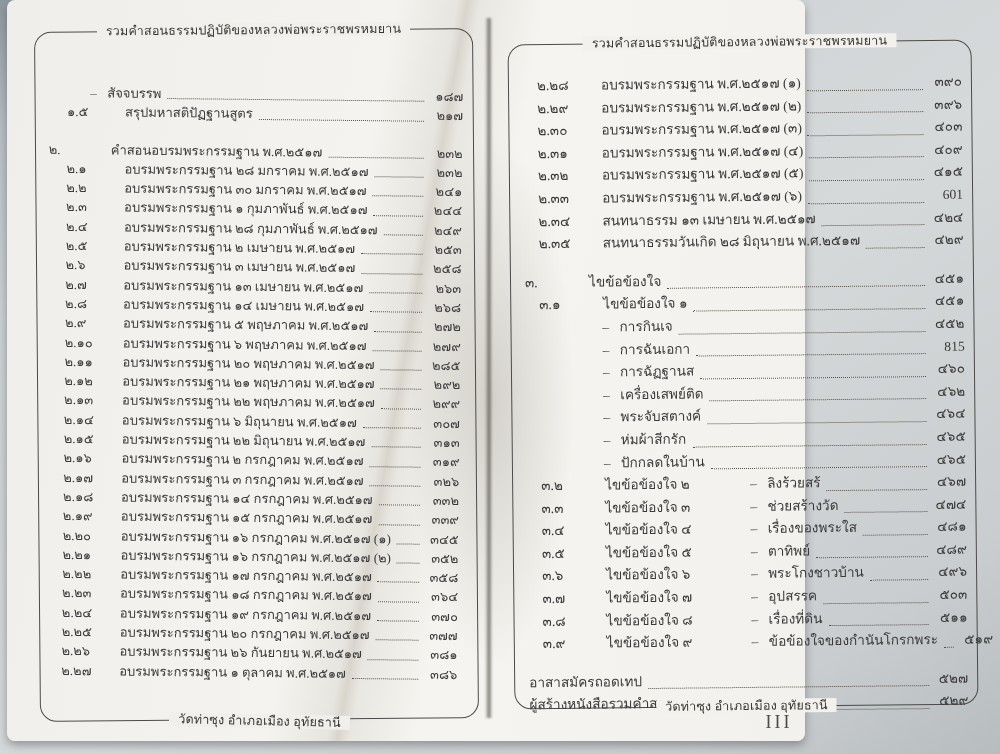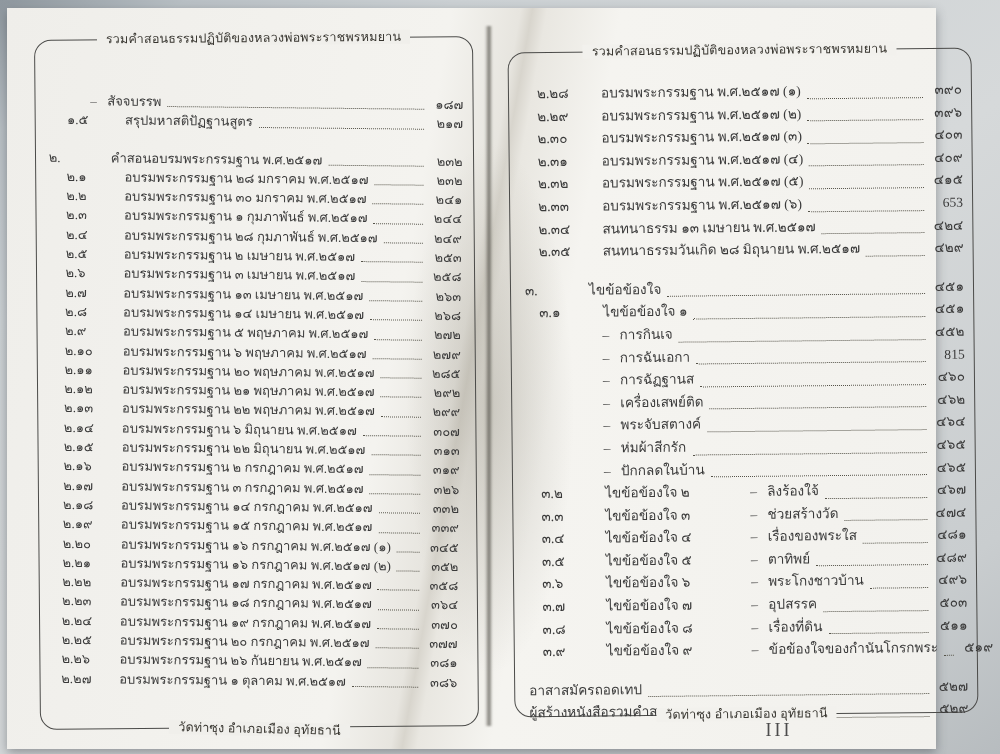--- a/index.html
+++ b/index.html
@@ -3,21 +3,21 @@
 <meta charset="utf-8">
 <style>
   html,body{margin:0;padding:0;}
   body{
     width:1000px;height:754px;overflow:hidden;position:relative;
     background:linear-gradient(145deg,#8e979e 0%,#b9c0c5 9%,#ccd1d4 22%,#d6d9da 55%,#c9cdcf 85%,#b7bcbf 100%);
     font-family:"Liberation Serif","DejaVu Serif",serif;
     color:#3a3a3a;
   }
   .spread{
-    position:absolute;left:7px;top:8px;width:929px;height:741px;border-radius:0;
+    position:absolute;left:7px;top:0;width:798px;height:741px;border-radius:8px;
     background:
       radial-gradient(ellipse 120px 380px at 483px 54%, rgba(120,115,100,.28), rgba(0,0,0,0) 70%),
       linear-gradient(100deg,#efeeea 0%,#f4f3ef 42%,#e7e5df 48.5%,#d8d5cd 49.6%,#e9e7e1 51%,#f5f4f0 58%,#f2f1ed 100%);
     box-shadow:0 4px 10px rgba(60,65,70,.45);
   }
   .gutter{
     position:absolute;left:478px;top:18px;width:7px;height:700px;
     background:linear-gradient(90deg,rgba(90,85,75,0) 0%,rgba(80,76,68,.55) 45%,rgba(60,58,52,.65) 60%,rgba(90,85,75,.08) 100%);
     filter:blur(1px);
   }
@@ -293,21 +293,21 @@
         <div class="trow lvl1">
           <span class="num">๒.๓๒</span>
           <span class="title">อบรมพระกรรมฐาน พ.ศ.๒๕๑๗ (๕)</span>
           <span class="leader"></span>
           <span class="pg">๔๑๕</span>
         </div>
         <div class="trow lvl1">
           <span class="num">๒.๓๓</span>
           <span class="title">อบรมพระกรรมฐาน พ.ศ.๒๕๑๗ (๖)</span>
           <span class="leader"></span>
-          <span class="pg">653</span>
+          <span class="pg">601</span>
         </div>
         <div class="trow lvl1">
           <span class="num">๒.๓๔</span>
           <span class="title">สนทนาธรรม ๑๓ เมษายน พ.ศ.๒๕๑๗</span>
           <span class="leader"></span>
           <span class="pg">๔๒๔</span>
         </div>
         <div class="trow lvl1">
           <span class="num">๒.๓๕</span>
           <span class="title">สนทนาธรรมวันเกิด ๒๘ มิถุนายน พ.ศ.๒๕๑๗</span>
@@ -365,21 +365,21 @@
         <div class="trow lvl2">
           <span class="dash">–</span>
           <span class="title">ปักกลดในบ้าน</span>
           <span class="leader"></span>
           <span class="pg">๔๖๕</span>
         </div>
         <div class="trow lvl1">
           <span class="num">๓.๒</span>
           <span class="title tfix">ไขข้อข้องใจ ๒</span>
           <span class="dash">–</span>
-          <span class="mid">ลิงร้องใจ้</span>
+          <span class="mid">ลิงร้วยสร้</span>
           <span class="leader"></span>
           <span class="pg">๔๖๗</span>
         </div>
         <div class="trow lvl1">
           <span class="num">๓.๓</span>
           <span class="title tfix">ไขข้อข้องใจ ๓</span>
           <span class="dash">–</span>
           <span class="mid">ช่วยสร้างวัด</span>
           <span class="leader"></span>
           <span class="pg">๔๗๔</span>

